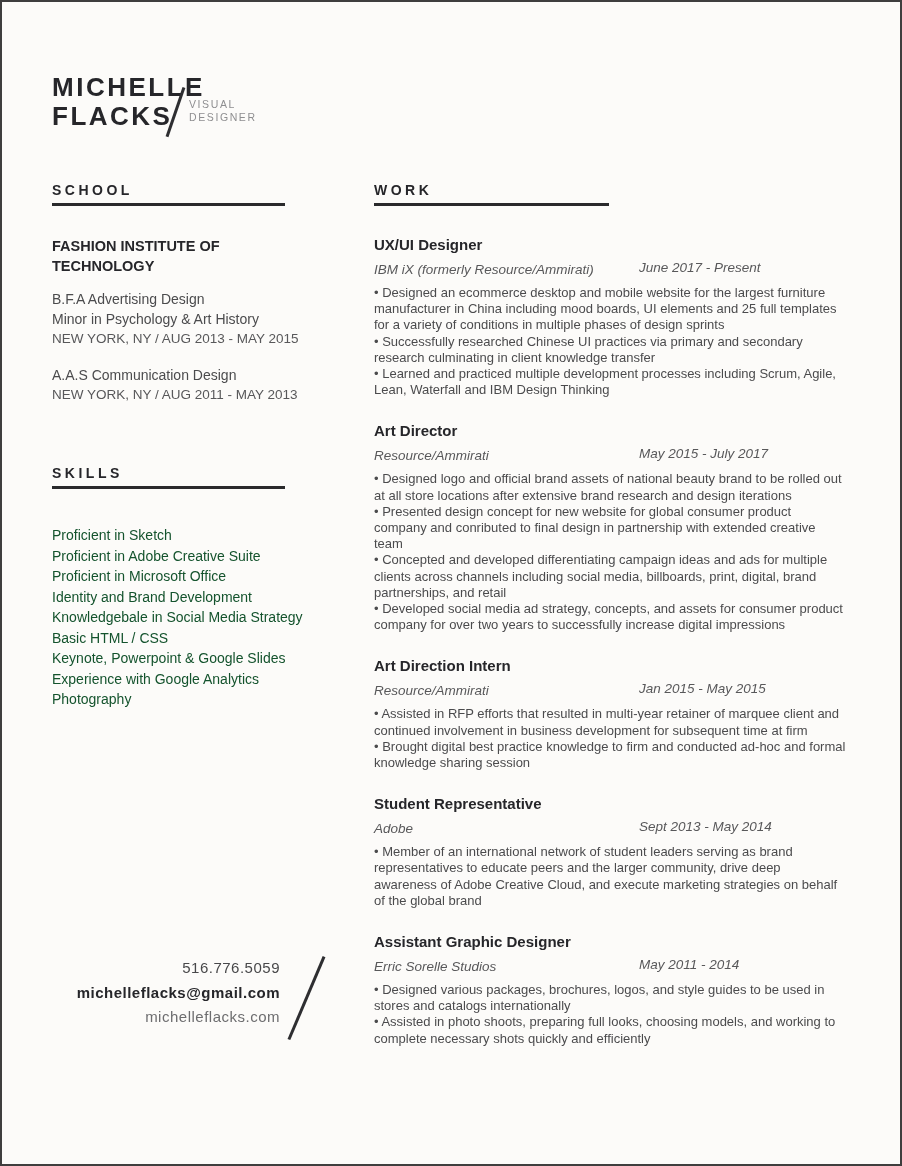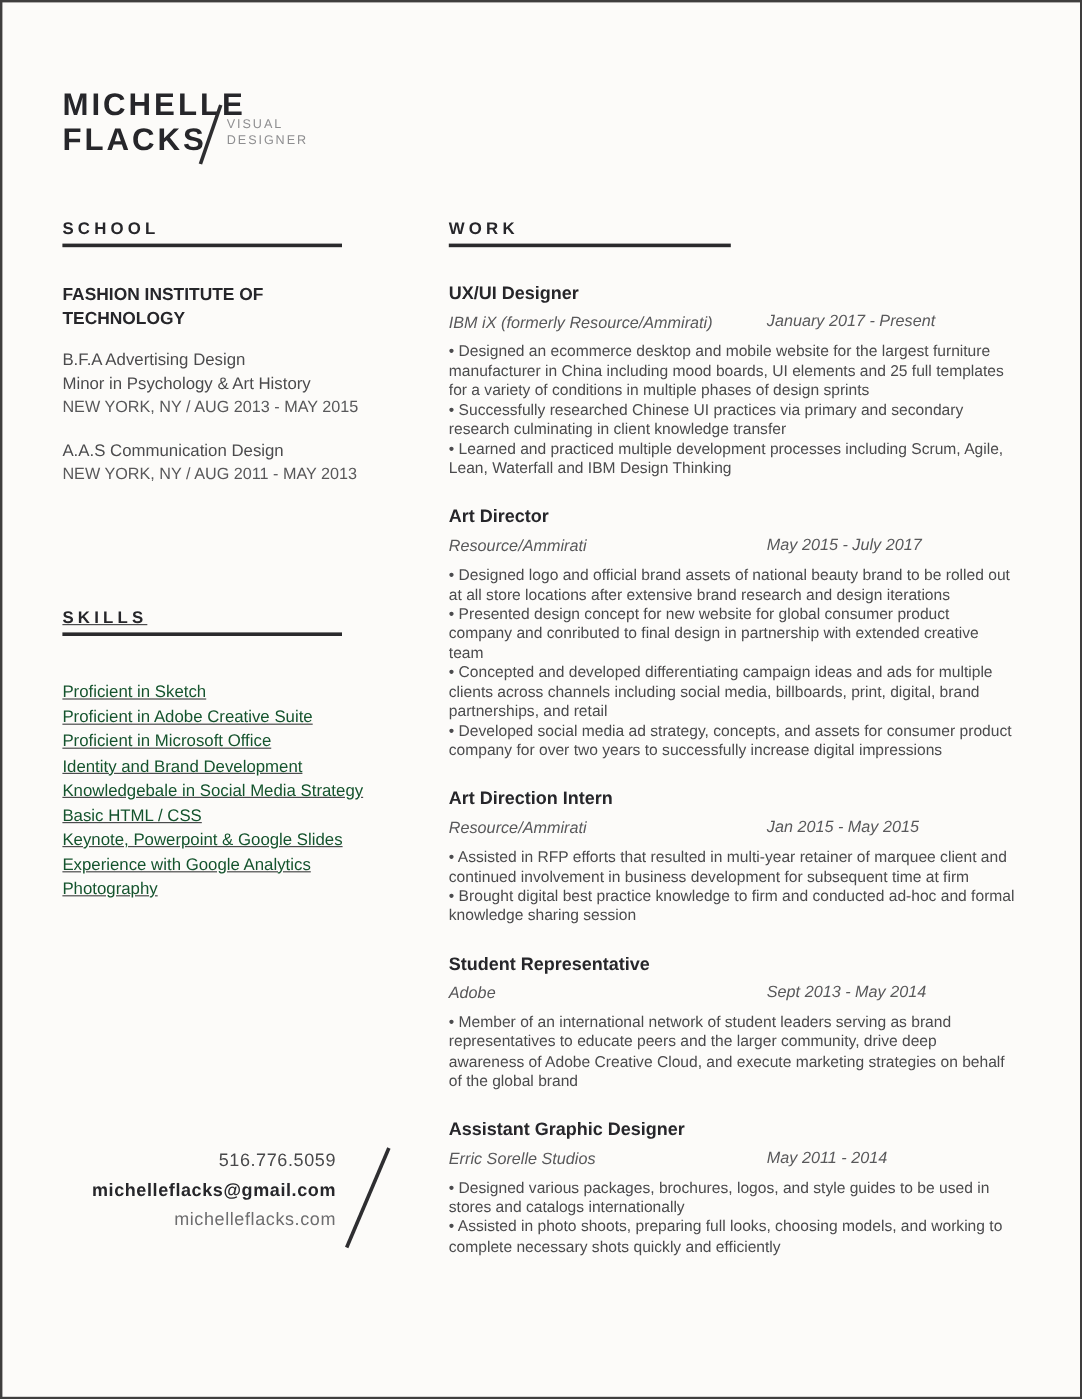--- a/index.html
+++ b/index.html
@@ -72,21 +72,21 @@
   }
   .degree-line { font-size: 14px; line-height: 20px; color: #4b4b4d; }
   .edu-meta {
     font-size: 13.5px;
     color: #58585a;
     line-height: 19px;
     white-space: nowrap;
   }
   .edu-entry { margin-bottom: 17px; }
 
-  .skills-col { position: absolute; left: 50px; top: 504px; width: 300px; text-decoration: underline; }
+  .skills-col { position: absolute; left: 50px; top: 463px; width: 300px; }
   .skills-col .col-heading { width: 233px; margin-bottom: 36px; }
   .skill-item { font-size: 14px; line-height: 20.5px; color: #14532d; }
 
   
   .work-col { position: absolute; left: 372px; top: 180px; width: 473px; }
   .work-col .col-heading { width: 235px; }
   .job { margin-bottom: 24px; }
   .job-title {
     font-size: 15px;
     font-weight: 700;
@@ -176,21 +176,21 @@
     <div class="skill-item">Photography</div>
   </div>
 
   <div class="work-col">
     <div class="col-heading">WORK</div>
 
     <div class="job">
       <div class="job-title">UX/UI Designer</div>
       <div class="job-meta">
         <span class="job-company">IBM iX (formerly Resource/Ammirati)</span>
-        <span class="job-dates">January 2017 - Present</span>
+        <span class="job-dates">June 2017 - Present</span>
       </div>
       <div class="bullet">Designed an ecommerce desktop and mobile website for the largest furniture manufacturer in China including mood boards, UI elements and 25 full templates for a variety of conditions in multiple phases of design sprints</div>
       <div class="bullet">Successfully researched Chinese UI practices via primary and secondary research culminating in client knowledge transfer</div>
       <div class="bullet">Learned and practiced multiple development processes including Scrum, Agile, Lean, Waterfall and IBM Design Thinking</div>
     </div>
 
     <div class="job">
       <div class="job-title">Art Director</div>
       <div class="job-meta">
         <span class="job-company">Resource/Ammirati</span>

